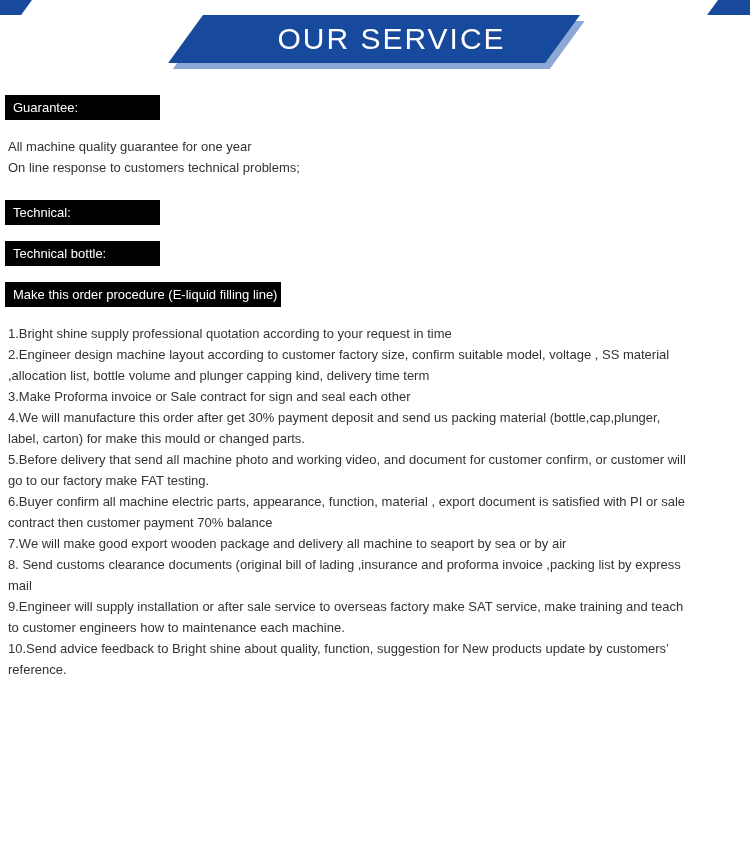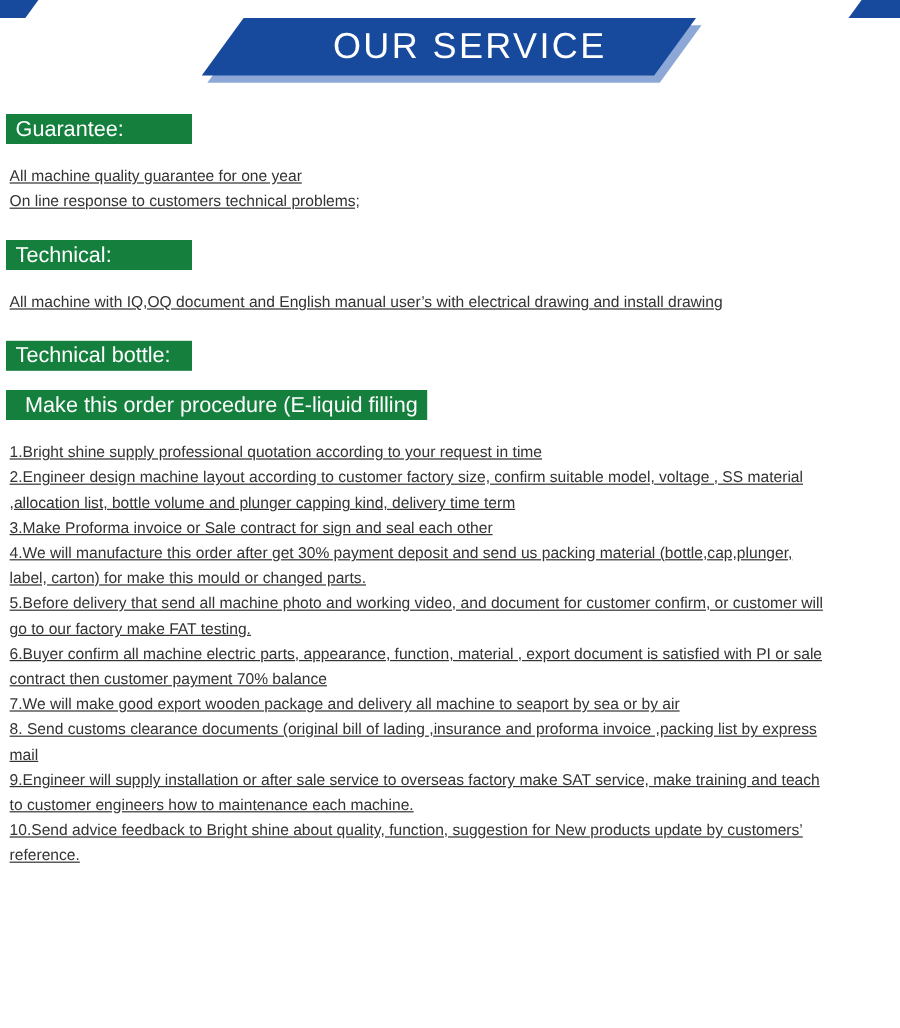--- a/index.html
+++ b/index.html
@@ -46,37 +46,36 @@
     font-size: 30px;
     letter-spacing: 2px;
     line-height: 48px;
     text-align: center;
     white-space: nowrap;
   }
   .content { padding-top: 95px; }
   .bar {
     height: 25px;
     margin: 0 0 16px 5px;
-    background: #15803d;
+    background: #000000;
     color: #ffffff;
-    font-size: 18px;
+    font-size: 13px;
     line-height: 25px;
     padding-left: 8px;
     box-sizing: border-box;
   }
   .bar.sm { width: 155px; }
-  .bar.lg { width: 351px; text-align: center; }
+  .bar.lg { width: 276px; }
   .body-text {
     margin: 0 0 22px 8px;
     width: 738px;
     font-size: 13px;
     line-height: 21px;
     white-space: pre-line;
     color: #333333;
-    text-decoration: underline;
   }
 </style>
 </head>
 <body>
 
 <div class="page">
 
   <div class="corner-accent left"></div>
   <div class="corner-accent right"></div>
 
@@ -87,21 +86,20 @@
   <div class="content">
 
     <section>
       <div class="bar sm">Guarantee:</div>
       <p class="body-text">All machine quality guarantee for one year
 On line response to customers technical problems;</p>
     </section>
 
     <section>
       <div class="bar sm">Technical:</div>
-      <p class="body-text">All machine with IQ,OQ document and English manual user’s with electrical drawing and install drawing</p>
     </section>
 
     <section>
       <div class="bar sm">Technical bottle:</div>
     </section>
 
     <section>
       <div class="bar lg">Make this order procedure (E-liquid filling line)</div>
       <p class="body-text">1.Bright shine supply professional quotation according to your request in time
 2.Engineer design machine layout according to customer factory size, confirm suitable model, voltage , SS material

